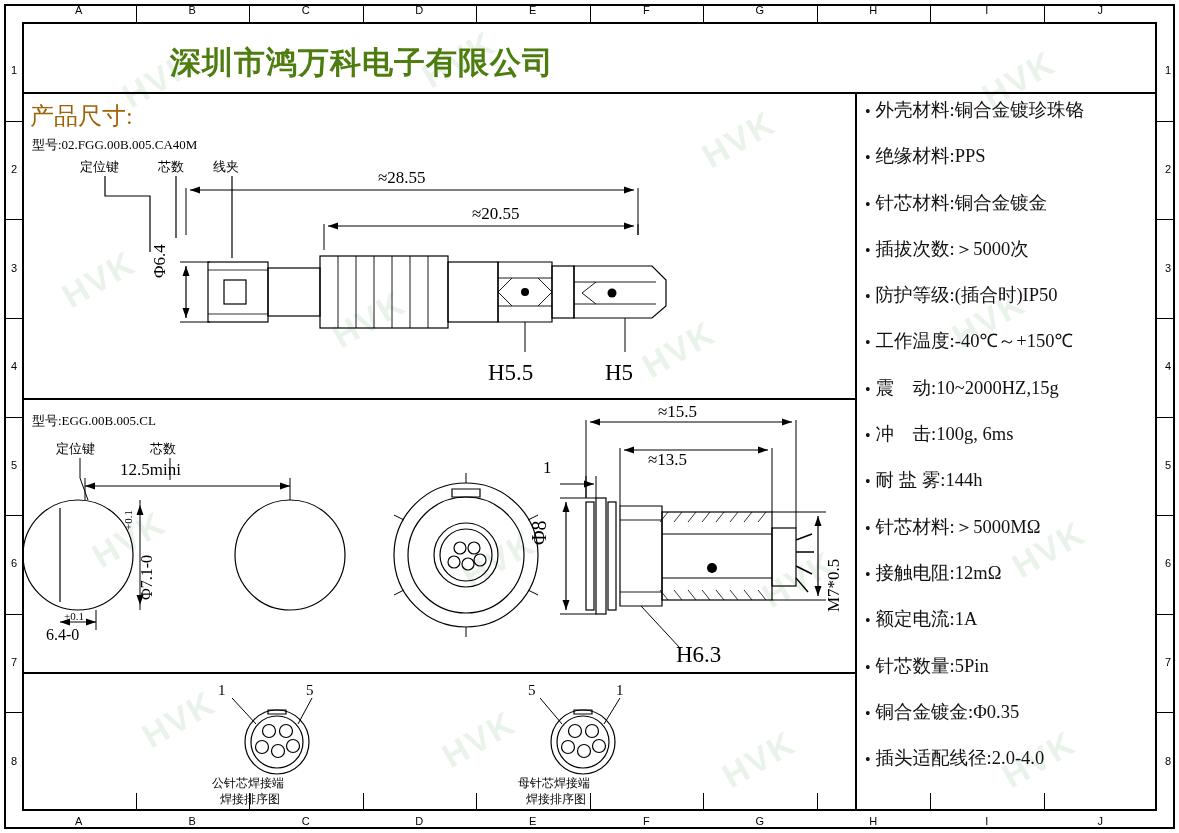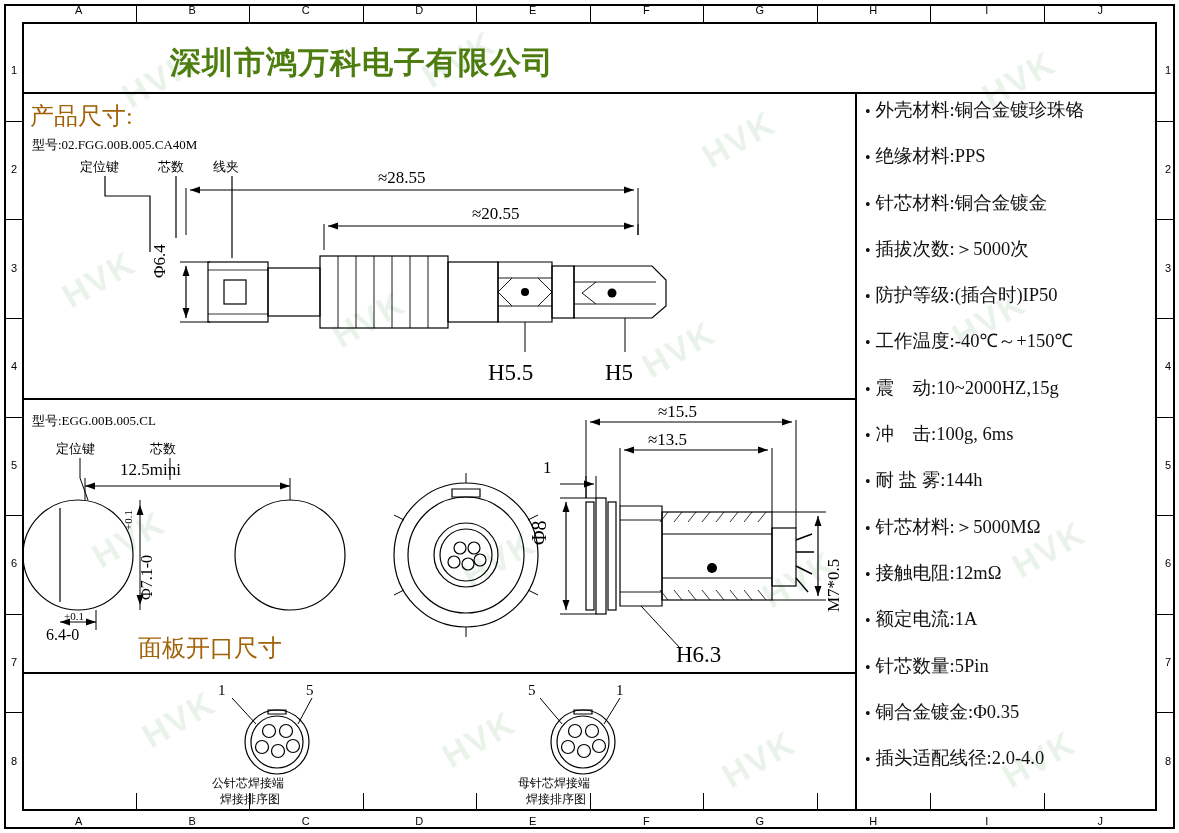--- a/index.html
+++ b/index.html
@@ -280,24 +280,23 @@
 
       <path d="M641 606 L680 648" stroke-width="1"></path>
     </g>
   </svg>
 
   <div class="dimtxt" style="left:120px;top:460px;">12.5mini</div>
   <div class="small" style="left:122px;top:530px;font-size:11px;transform:rotate(-90deg);transform-origin:left top;">+0.1</div>
   <div class="dimtxt" style="left:138px;top:600px;font-size:16px;transform:rotate(-90deg);transform-origin:left top;">Φ7.1-0</div>
   <div class="small" style="left:64px;top:610px;font-size:11px;">+0.1</div>
   <div class="dimtxt" style="left:46px;top:626px;font-size:16px;">6.4-0</div>
-  <div class="sec-title" style="left:138px;top:632px;">面板开口尺寸</div>
 
   <div class="dimtxt" style="left:658px;top:402px;">≈15.5</div>
-  <div class="dimtxt" style="left:648px;top:430px;">≈13.5</div>
+  <div class="dimtxt" style="left:648px;top:450px;">≈13.5</div>
   <div class="dimtxt" style="left:543px;top:458px;">1</div>
   <div class="dimtxt" style="left:528px;top:545px;font-size:20px;transform:rotate(-90deg);transform-origin:left top;">Φ8</div>
   <div class="dimtxt" style="left:824px;top:612px;transform:rotate(-90deg);transform-origin:left top;">M7*0.5</div>
   <div class="bigdim" style="left:676px;top:642px;">H6.3</div>
 
 
   <svg style="left:0;top:0;width:1179px;height:833px;">
     <g stroke="#000" fill="none" stroke-width="1.2">
 
       <circle cx="277" cy="742" r="32"></circle>

